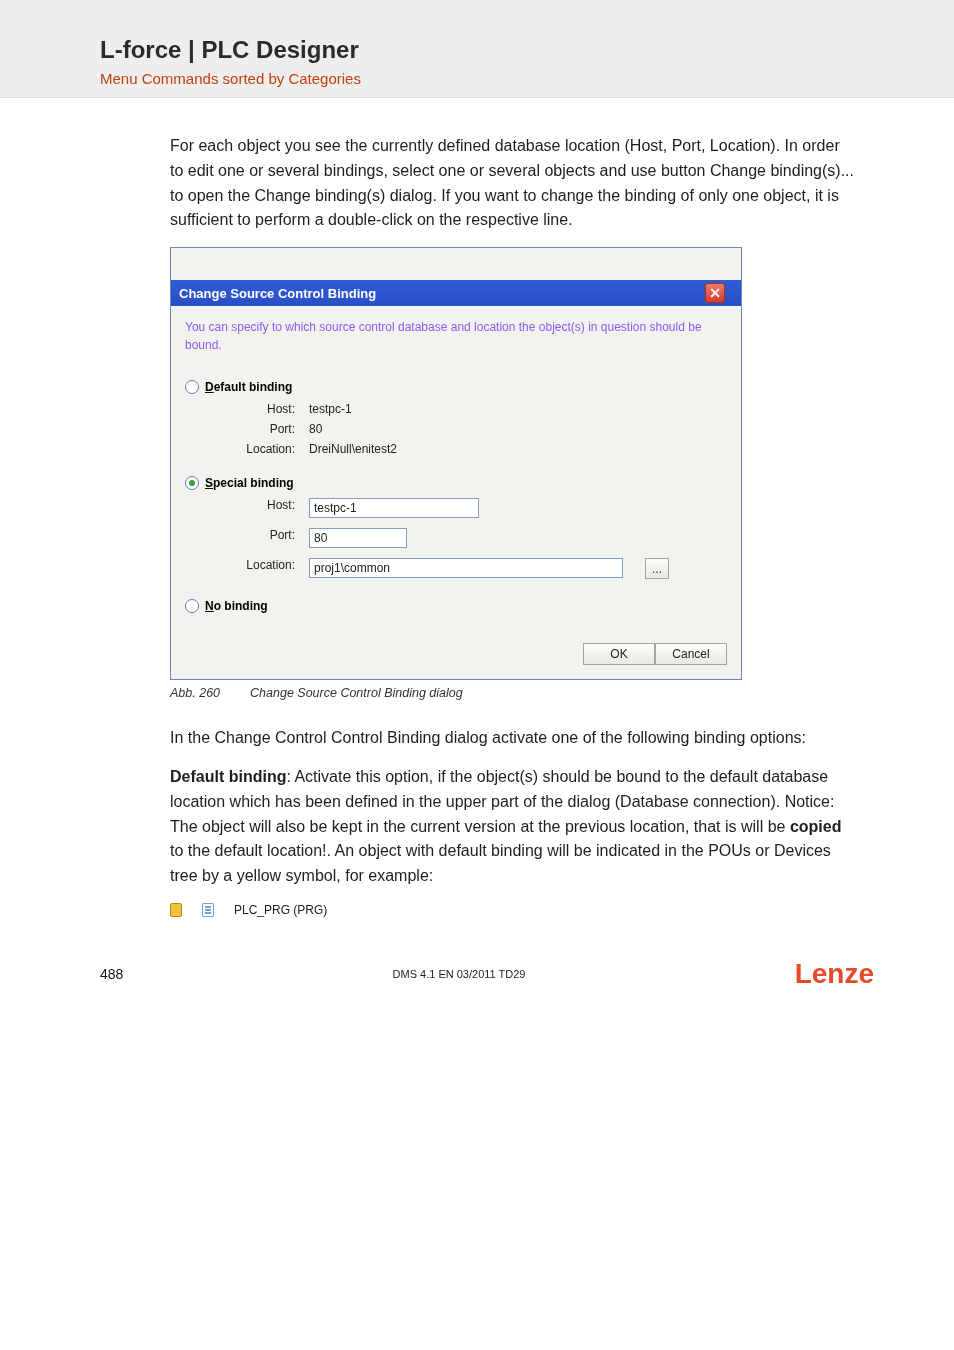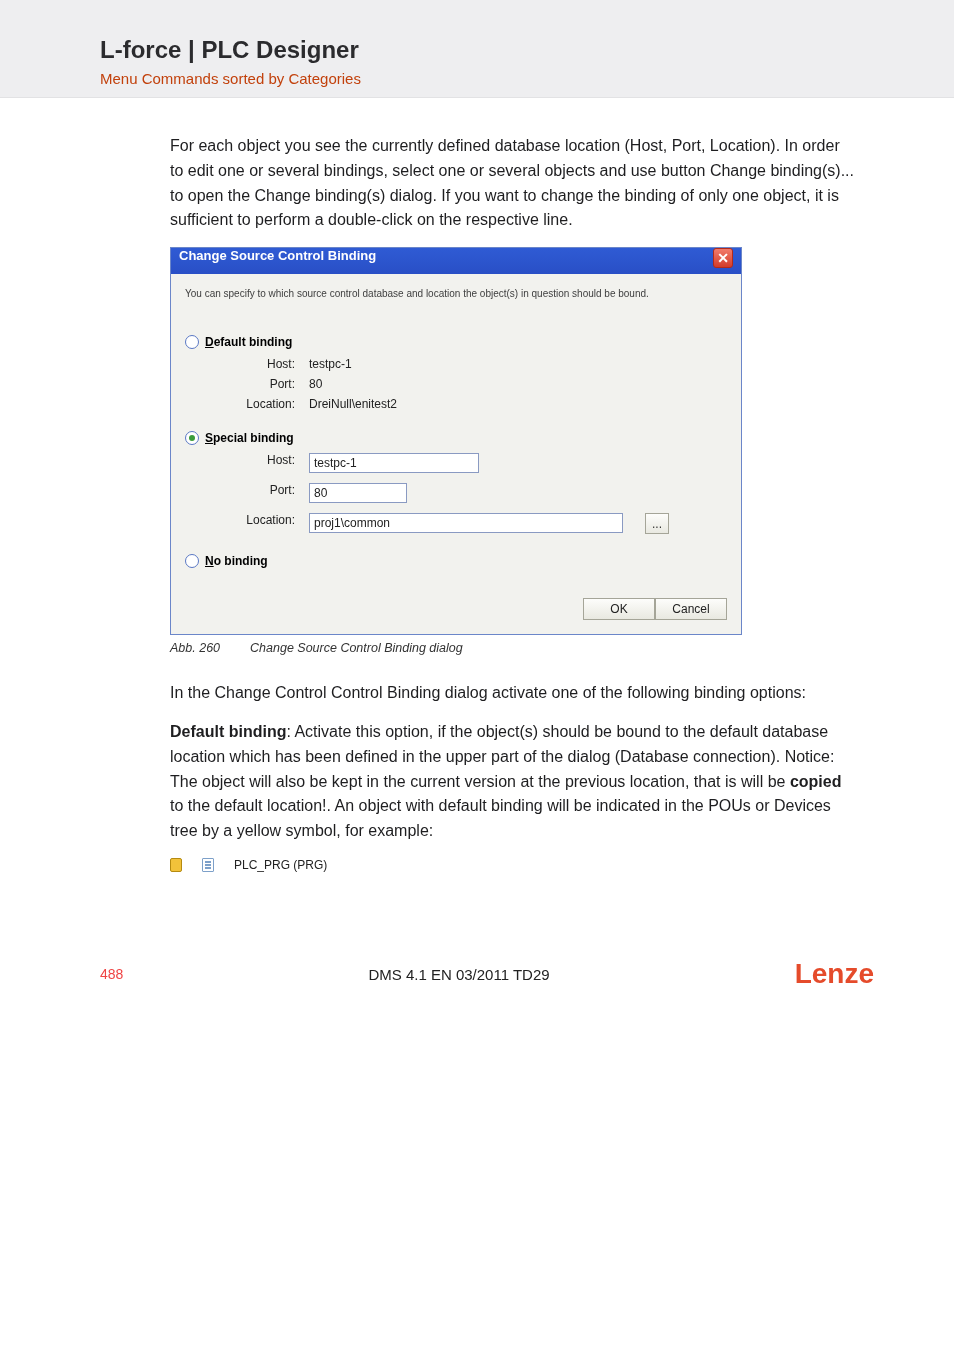--- a/index.html
+++ b/index.html
@@ -7,25 +7,25 @@
   .page { position: relative; width: 954px; height: 1024px; background: #fff; }
   .header-band { background: #eeeef0; padding: 36px 0 10px 0; border-bottom: 1px solid #e2e2e4; }
   .header-inner { margin-left: 100px; margin-right: 80px; }
   .doc-title { font-size: 24px; font-weight: 600; color: #2b2b2e; }
   .doc-subtitle { font-size: 15px; color: #c2410c; margin-top: 6px; }
   .content { margin: 36px 100px 0 170px; }
   .para { font-size: 16px; line-height: 1.55; color: #1e1e20; margin-bottom: 14px; }
 
   
   .dialog { width: 572px; border: 1px solid #6b86c9; background: #f2f2ee; margin: 8px 0 6px 0; font-family: Tahoma, Arial, sans-serif; }
-  .dlg-titlebar { height: 26px; background: linear-gradient(#2f5bd4, #294fc6); display:flex; align-items:flex-start; justify-content:space-between; padding:0 8px 0 8px; }
+  .dlg-titlebar { height: 26px; background: linear-gradient(#2f5bd4, #294fc6); display:flex; align-items:center; justify-content:space-between; padding:0 16px 0 8px;margin-top:32px; }
   .dlg-title { color: #fff; font-size: 13px; font-weight: 600; }
   .close-btn { width: 20px; height: 20px; background: linear-gradient(#f27b6b,#d23c2a); border:1px solid #b22a1a; border-radius:3px; display:flex; align-items:center; justify-content:center; color:#fff; font-size:14px; font-weight:bold; cursor:pointer; }
   .dlg-body { padding: 12px 14px 14px 14px; }
-  .dlg-desc { font-size: 10px; color: #404040; line-height: 1.5; margin-bottom: 34px; }
+  .dlg-desc { font-size: 12px; color: #8b5cf6; line-height: 1.5; margin-bottom: 26px; }
 
   .radio-row { display:flex; align-items:center; gap:6px; margin-bottom:8px; }
   .radio { width:14px; height:14px; border-radius:50%; border:1px solid #5a78c4; background:#fff; display:flex; align-items:center; justify-content:center; cursor:pointer; }
   .radio.selected::after { content:""; width:6px; height:6px; border-radius:50%; background:#3a9c3a; display:block; }
   .radio-label { font-size:12px; font-weight:700; color:#000; }
   .radio-label u { text-decoration: underline; }
 
   .field-grid { margin-left: 38px; margin-bottom: 20px; }
   .field-row { display:flex; align-items:flex-start; margin-bottom:6px; }
   .field-label { width: 86px; text-align:right; font-size:12px; color:#222; padding-right:14px; }
@@ -42,22 +42,22 @@
   .caption { font-size:12.5px; font-style: italic; color:#333; margin: 6px 0 26px 0; }
   .caption .capnum { font-style: italic; margin-right: 30px; }
 
   .icon-example { display:flex; align-items:center; gap:20px; margin-top:6px; }
   .yel-ico { width:12px; height:14px; background:#f2c23a; border:1px solid #b58a10; border-radius:2px; }
   .page-ico { width:12px; height:14px; background:#fff; border:1px solid #7da0c9; border-radius:1px; position:relative; }
   .page-ico::before { content:""; position:absolute; left:2px; top:2px; right:2px; height:2px; background:#7da0c9; box-shadow:0 3px 0 #7da0c9, 0 6px 0 #7da0c9; }
   .ico-text { font-size:12px; color:#222; }
 
   .footer { position:absolute; left:0; right:0; bottom:34px; display:flex; align-items:center; justify-content:space-between; padding:0 80px 0 100px; }
-  .page-num { font-size:14px; color:#ef4444; }
-  .doc-id { font-size:15px; color:#222; }
+  .page-num { font-size:14px; color:#0f172a; }
+  .doc-id { font-size:11px; color:#222; }
   .logo { font-size:28px; font-weight:800; color:#e54b2b; letter-spacing:0; font-family: Arial, sans-serif; }
 </style>
 </head>
 <body>
 <div class="page">
 
   <div class="header-band">
     <div class="header-inner">
       <div class="doc-title">L-force | PLC Designer</div>
       <div class="doc-subtitle">Menu Commands sorted by Categories</div>

